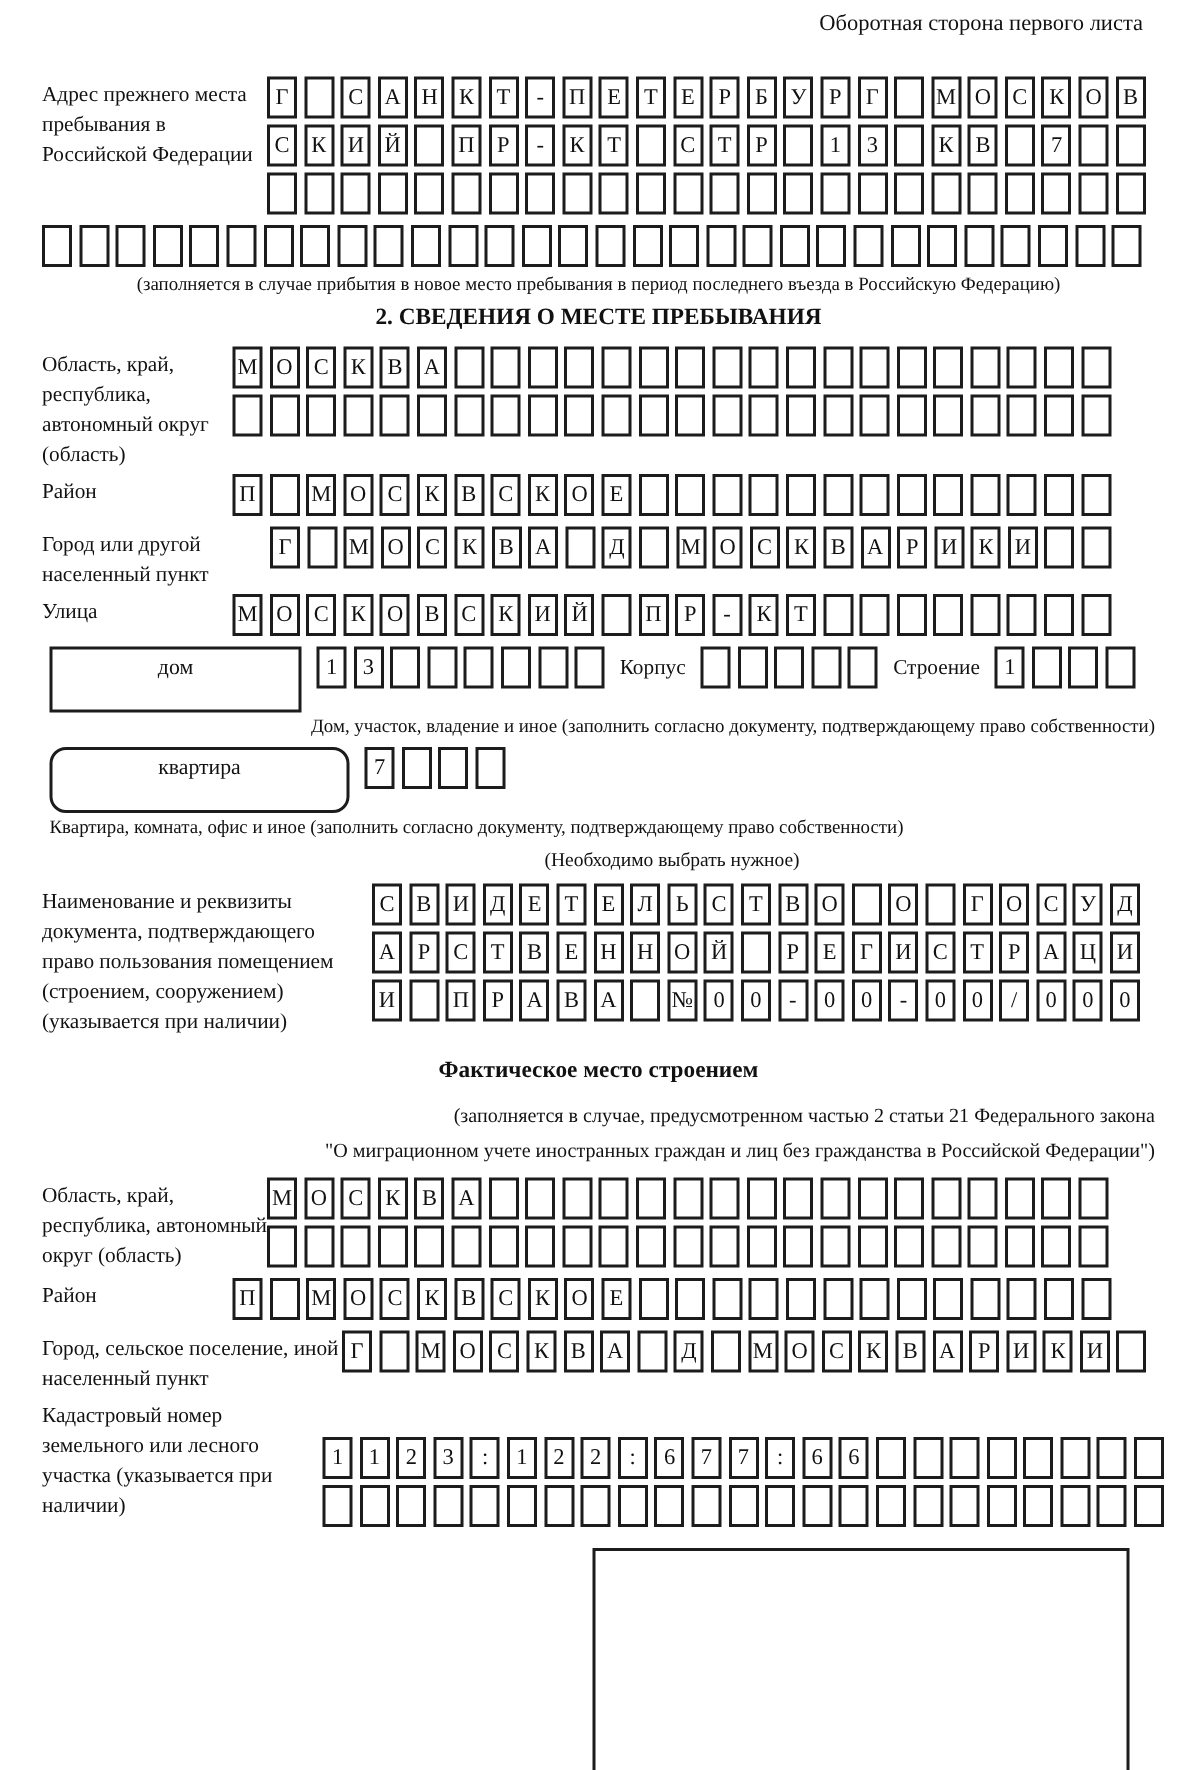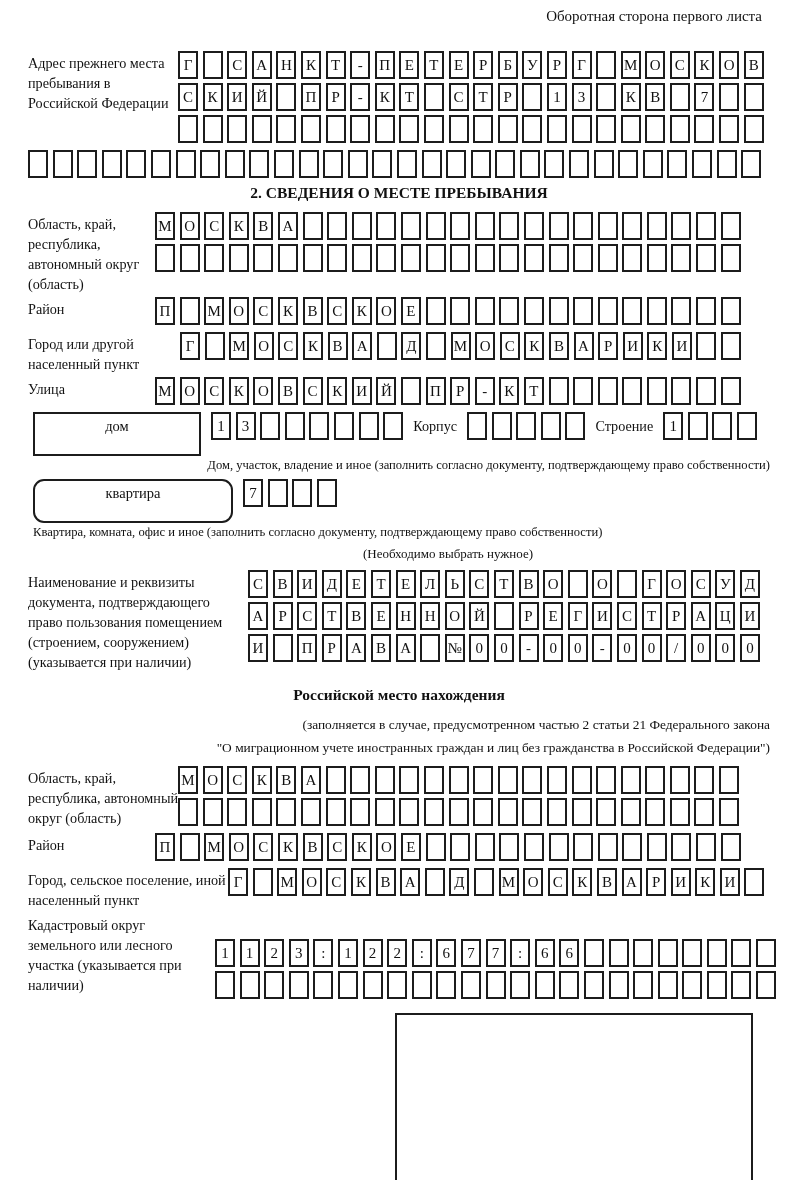--- a/index.html
+++ b/index.html
@@ -142,20 +142,21 @@
       <span class="cell"></span>
       <span class="cell"></span>
       <span class="cell"></span>
       <span class="cell"></span>
       <span class="cell"></span>
       <span class="cell"></span>
       <span class="cell"></span>
       <span class="cell"></span>
       <span class="cell"></span>
     </div>
+  <div class="note">(заполняется в случае прибытия в новое место пребывания в период последнего въезда в Российскую Федерацию)</div>
 
   <div class="sec-heading">2. СВЕДЕНИЯ О МЕСТЕ ПРЕБЫВАНИЯ</div>
 
   <div class="frow">
     <div class="flabel" style="width:127px;">Область, край, республика, автономный округ (область)</div>
     <div class="cells-col">
       <div class="cells">
           <span class="cell">М</span>
           <span class="cell">О</span>
           <span class="cell">С</span>
@@ -410,21 +411,21 @@
           <span class="cell">0</span>
           <span class="cell">0</span>
           <span class="cell">/</span>
           <span class="cell">0</span>
           <span class="cell">0</span>
           <span class="cell">0</span>
         </div>
     </div>
   </div>
 
-  <div class="sec-heading" style="margin-top:14px;">Российской место нахождения</div>
+  <div class="sec-heading" style="margin-top:14px;">Фактическое место строением</div>
   <div class="fact-note">(заполняется в случае, предусмотренном частью 2 статьи 21 Федерального закона</div>
   <div class="fact-note" style="margin-bottom:8px;">"О миграционном учете иностранных граждан и лиц без гражданства в Российской Федерации")</div>
 
   <div class="frow">
     <div class="flabel" style="width:150px;">Область, край, республика, автономный округ (область)</div>
     <div class="cells-col">
       <div class="cells">
           <span class="cell">М</span>
           <span class="cell">О</span>
           <span class="cell">С</span>
@@ -529,21 +530,21 @@
         <span class="cell">А</span>
         <span class="cell">Р</span>
         <span class="cell">И</span>
         <span class="cell">К</span>
         <span class="cell">И</span>
         <span class="cell"></span>
       </div>
   </div>
 
   <div class="frow">
-    <div class="flabel" style="width:187px;">Кадастровый округ земельного или лесного участка (указывается при наличии)</div>
+    <div class="flabel" style="width:187px;">Кадастровый номер земельного или лесного участка (указывается при наличии)</div>
     <div class="cells-col" style="padding-top:26px;">
       <div class="cells">
           <span class="cell">1</span>
           <span class="cell">1</span>
           <span class="cell">2</span>
           <span class="cell">3</span>
           <span class="cell">:</span>
           <span class="cell">1</span>
           <span class="cell">2</span>
           <span class="cell">2</span>

